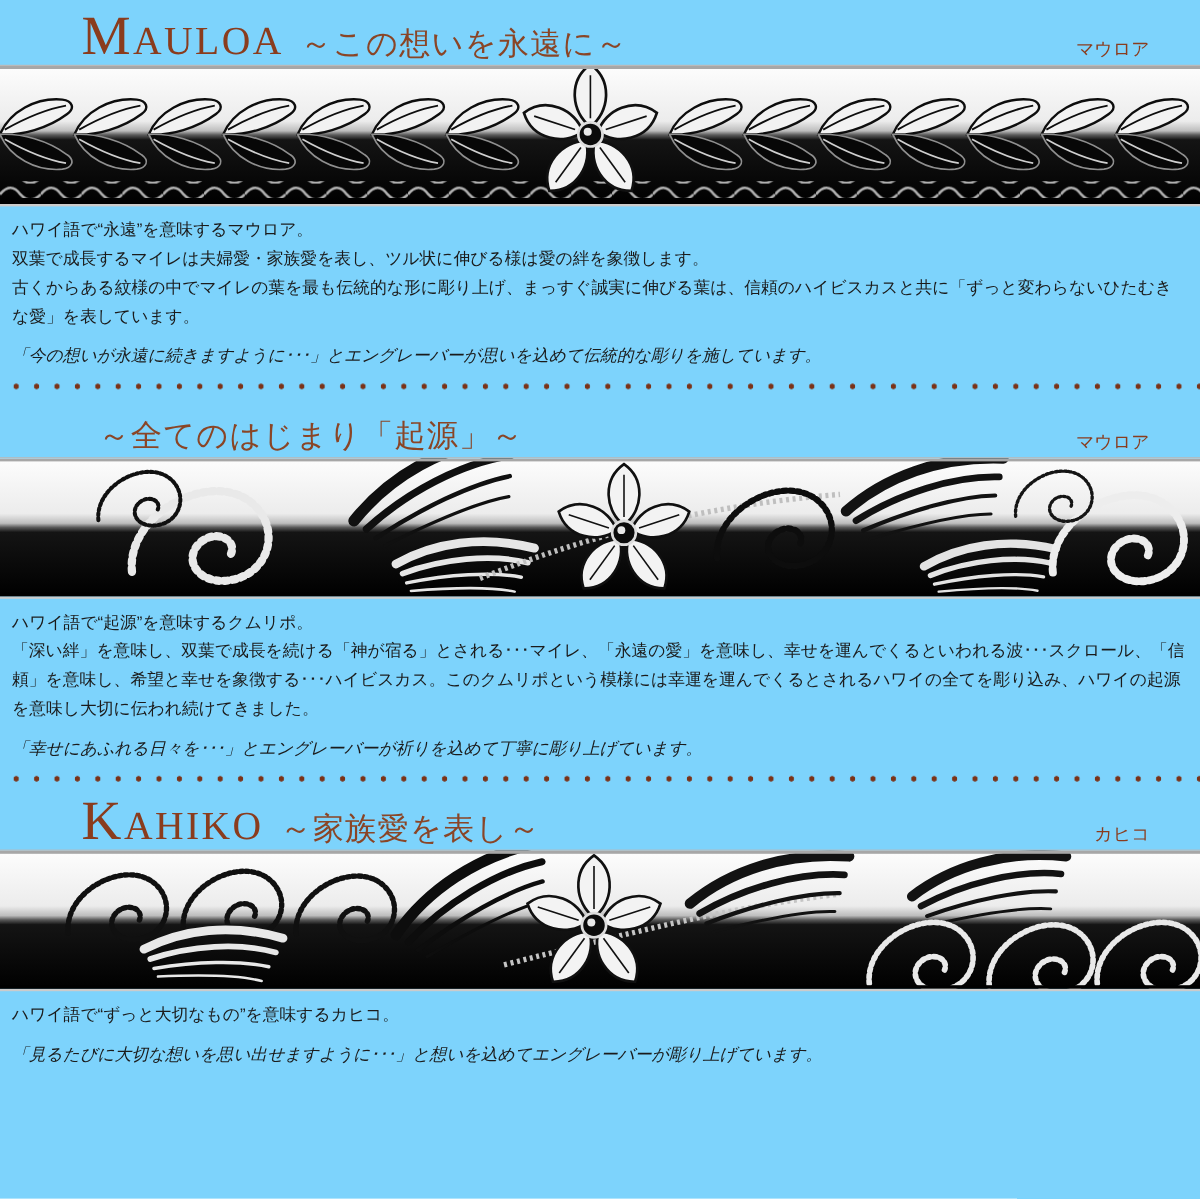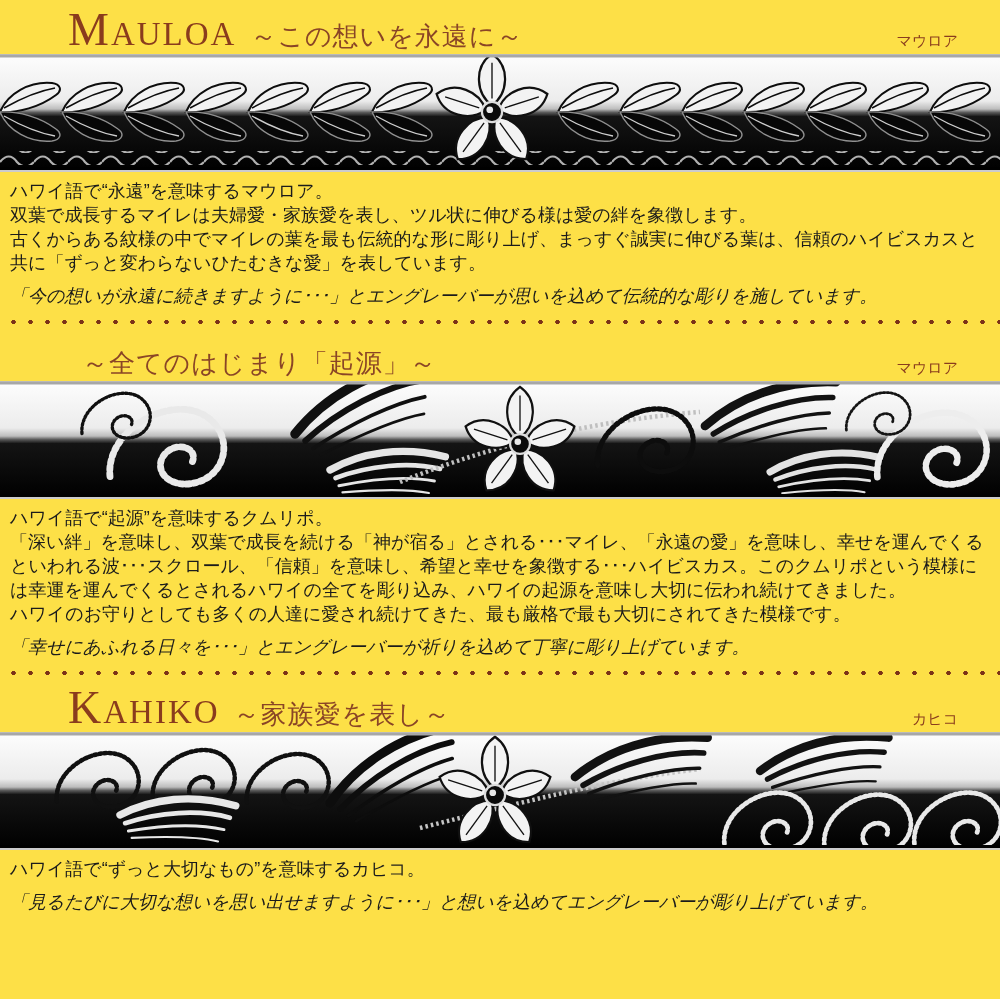--- a/index.html
+++ b/index.html
@@ -1,34 +1,34 @@
 <!DOCTYPE html>
 <html lang="ja"><head>
 <meta charset="utf-8">
 <style>
   html,body{margin:0;padding:0;background:#fff;}
-  .page{width:1000px;height:999px;overflow:hidden;background:#fde047;
+  .page{width:1000px;height:999px;overflow:hidden;background:#7dd3fc;
         font-family:"Liberation Sans","DejaVu Sans",sans-serif;color:#1e1e1e;}
   
   .sec-head{height:54px;display:flex;align-items:flex-end;
             padding:0 42px 1px 68px;box-sizing:border-box;}
   .title-en{margin:0;font-family:"Liberation Serif","DejaVu Serif",serif;
             font-weight:400;font-size:33px;letter-spacing:2px;color:#8a3c1d;
             line-height:1;display:flex;align-items:flex-end;}
   .title-en .en::first-letter{font-size:46px;}
   .en{display:block;}
   .sub-jp{font-family:"Liberation Serif","DejaVu Serif",serif;font-size:26px;
           letter-spacing:1px;color:#8a4526;margin-left:14px;padding-bottom:3px;white-space:nowrap;}
   .kana{margin-left:auto;font-size:15px;color:#8a3c1d;padding-bottom:2px;
         font-family:"Liberation Sans","DejaVu Sans",sans-serif;}
   
   .band{margin:0;height:115px;border-top:1px solid #b9b9b9;border-bottom:2px solid #cbcbcb;}
   .band svg{display:block;width:1000px;height:115px;}
   
-  .desc{padding:7px 10px 0 10px;font-size:18px;line-height:24px;color:#1b1b1b;}
+  .desc{padding:7px 10px 0 10px;font-size:14px;line-height:24px;color:#1b1b1b;}
   .desc p{margin:0;}
   .desc p.note{margin-top:9px;font-style:italic;}
   
   .dots{height:10px;margin-top:9px;
         background-image:radial-gradient(circle,#7b3217 2px,rgba(0,0,0,0) 2.5px);
         background-size:17px 10px;background-repeat:repeat-x;background-position:5px 50%;}
 </style>
 </head>
 <body>
 
@@ -151,21 +151,20 @@
         <use href="#curl" stroke="#151515" stroke-width="4" stroke-dasharray="2.5 3" transform="translate(880,30) scale(0.7)"></use>
         <use href="#flower" transform="translate(520,62) scale(1.1)"></use>
         <rect width="1000" height="2.5" fill="#a7a7a7"></rect>
         <rect y="112" width="1000" height="3" fill="#000"></rect>
       </svg>
     </figure>
 
     <div class="desc">
       <p>ハワイ語で“起源”を意味するクムリポ。</p>
       <p>「深い絆」を意味し、双葉で成長を続ける「神が宿る」とされる･･･マイレ、「永遠の愛」を意味し、幸せを運んでくるといわれる波･･･スクロール、「信頼」を意味し、希望と幸せを象徴する･･･ハイビスカス。このクムリポという模様には幸運を運んでくるとされるハワイの全てを彫り込み、ハワイの起源を意味し大切に伝われ続けてきました。</p>
-      <p>ハワイのお守りとしても多くの人達に愛され続けてきた、最も厳格で最も大切にされてきた模様です。</p>
       <p class="note">「幸せにあふれる日々を･･･」とエングレーバーが祈りを込めて丁寧に彫り上げています。</p>
     </div>
     <div class="dots"></div>
   </section>
 
   <section>
     <header class="sec-head">
       <h2 class="title-en">
           <span class="en">KAHIKO</span>
           <span class="sub-jp">～家族愛を表し～</span>

